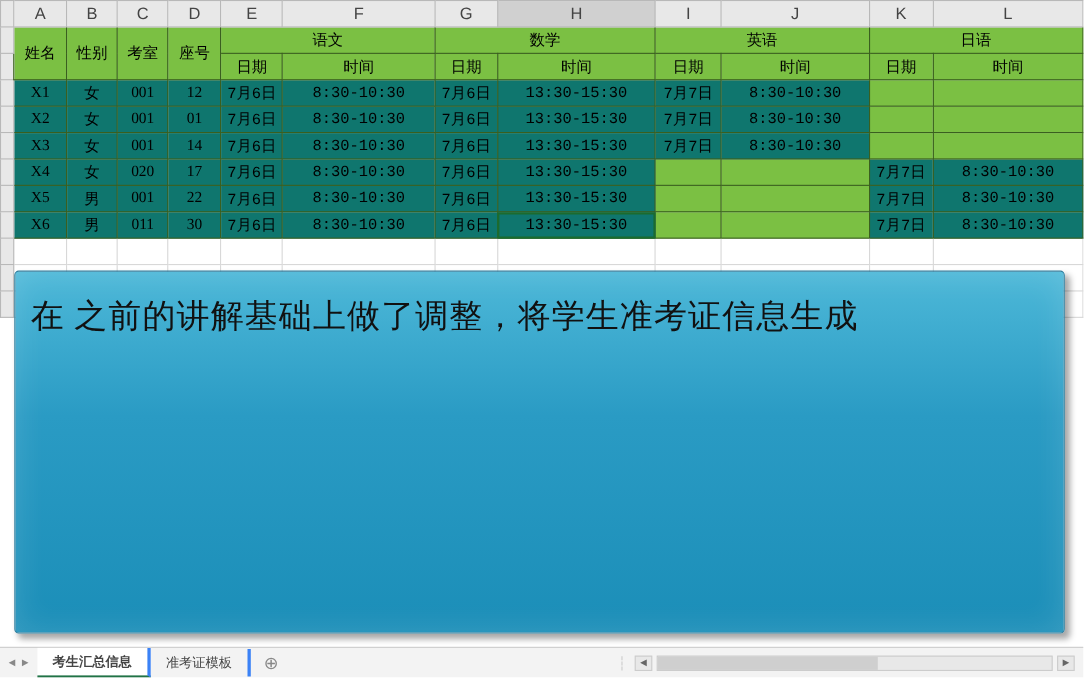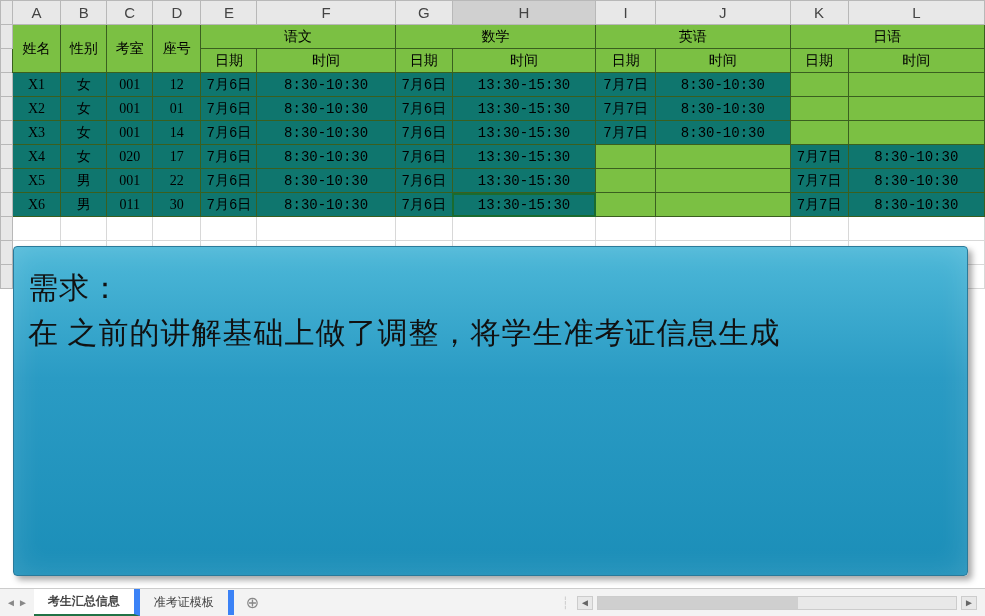--- a/index.html
+++ b/index.html
@@ -108,21 +108,21 @@
 }
 .tab-bar .nav-arrows {
   display: flex;
   gap: 2px;
   padding: 0 6px;
   color: #888;
   font-size: 10px;
 }
 .tab-bar .tab {
   padding: 4px 14px;
-  border-right: 6px solid #3b82f6;
+  border-right: 3px solid #3b82f6;
   cursor: pointer;
   color: #444;
 }
 .tab-bar .tab.active {
   background: #fff;
   border-bottom: 2px solid #217346;
   font-weight: bold;
 }
 .tab-bar .add-tab {
   padding: 0 12px;
@@ -356,21 +356,20 @@
           <td class="cell empty-grey"></td>
           <td class="cell empty-grey"></td>
           <td class="cell empty-grey"></td>
           <td class="cell empty-grey"></td>
           <td class="cell empty-grey"></td>
         </tr>
       </tbody>
 </table>
 
 <div class="note-box">
-  <p>需求：</p>
   <p>在 之前的讲解基础上做了调整，将学生准考证信息生成</p>
 </div>
 </div>
 
 <div class="tab-bar">
   <div class="nav-arrows">
     <span>◄</span>
     <span>►</span>
   </div>
   <div class="tab active">考生汇总信息</div>

